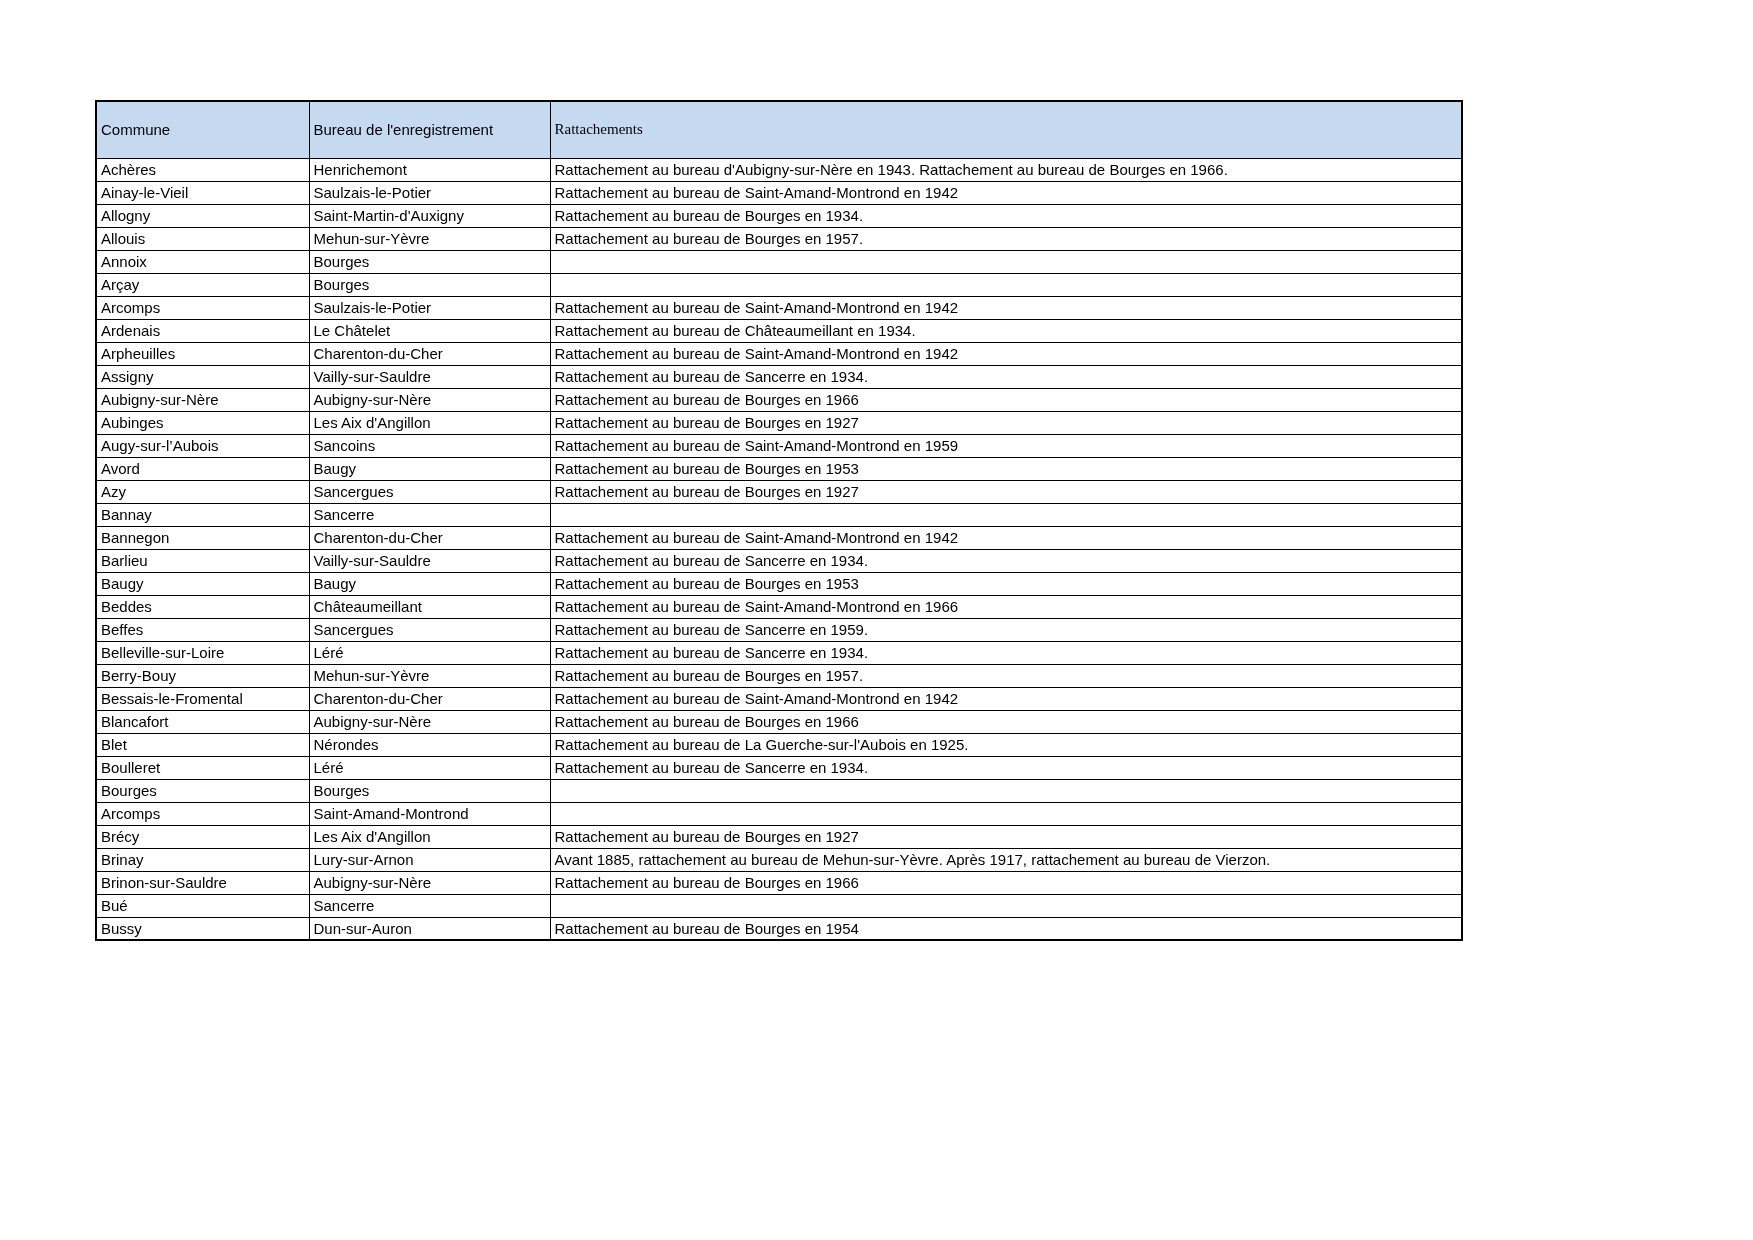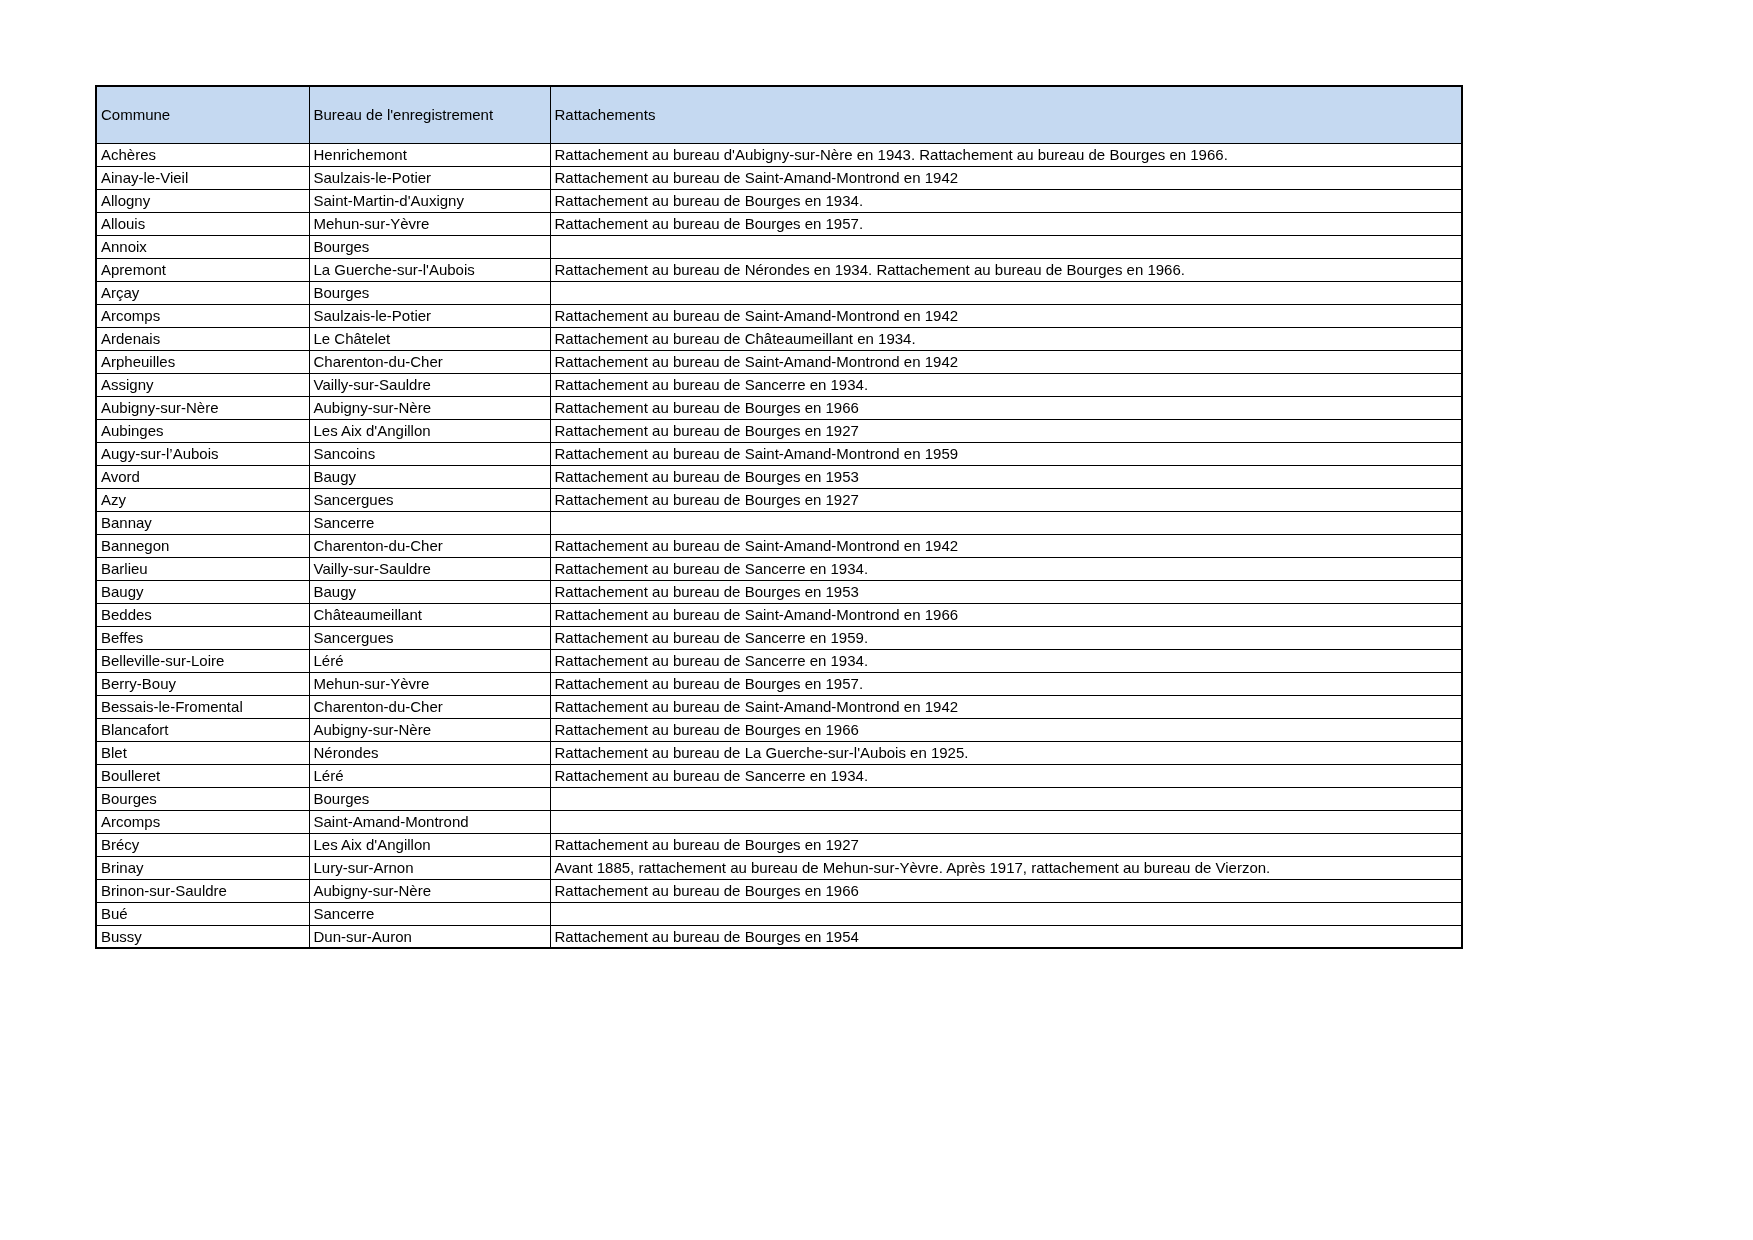--- a/index.html
+++ b/index.html
@@ -11,21 +11,21 @@
   .page {
     position: relative;
     width: 1753px;
     height: 1240px;
     background: #ffffff;
     overflow: hidden;
   }
   table.communes-table {
     position: absolute;
     left: 95px;
-    top: 85px;
+    top: 100px;
     width: 1366px;
     border-collapse: collapse;
     table-layout: fixed;
     border: 2px solid #000000;
   }
   .communes-table th,
   .communes-table td {
     border: 1px solid #000000;
     color: #000000;
     font-size: 15px;
@@ -41,21 +41,21 @@
   }
   .communes-table td {
     height: 23px;
     vertical-align: middle;
     white-space: nowrap;
     overflow: hidden;
     background: #ffffff;
   }
   .col-commune { width: 213px; }
   .col-bureau { width: 241px; margin-top: 44px; }
-  .col-rattachements { width: 912px; }
+  .col-rattachements { width: 912px; font-family: Liberation Serif, serif; }
 </style>
 </head>
 <body>
 
 <div class="page">
   <table class="communes-table">
     <colgroup>
       <col class="col-commune">
       <col class="col-bureau">
       <col class="col-rattachements">
@@ -87,25 +87,20 @@
           <td>Allouis</td>
           <td>Mehun-sur-Yèvre</td>
           <td>Rattachement au bureau de Bourges en 1957.</td>
         </tr>
         <tr>
           <td>Annoix</td>
           <td>Bourges</td>
           <td></td>
         </tr>
         <tr>
-          <td>Apremont</td>
-          <td>La Guerche-sur-l'Aubois</td>
-          <td>Rattachement au bureau de Nérondes en 1934. Rattachement au bureau de Bourges en 1966.</td>
-        </tr>
-        <tr>
           <td>Arçay</td>
           <td>Bourges</td>
           <td></td>
         </tr>
         <tr>
           <td>Arcomps</td>
           <td>Saulzais-le-Potier</td>
           <td>Rattachement au bureau de Saint-Amand-Montrond en 1942</td>
         </tr>
         <tr>

